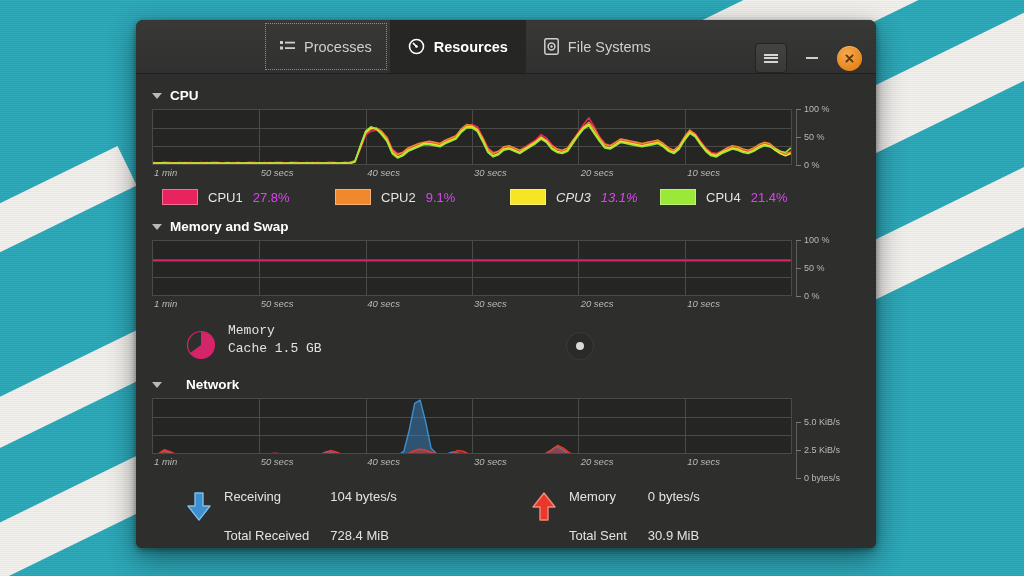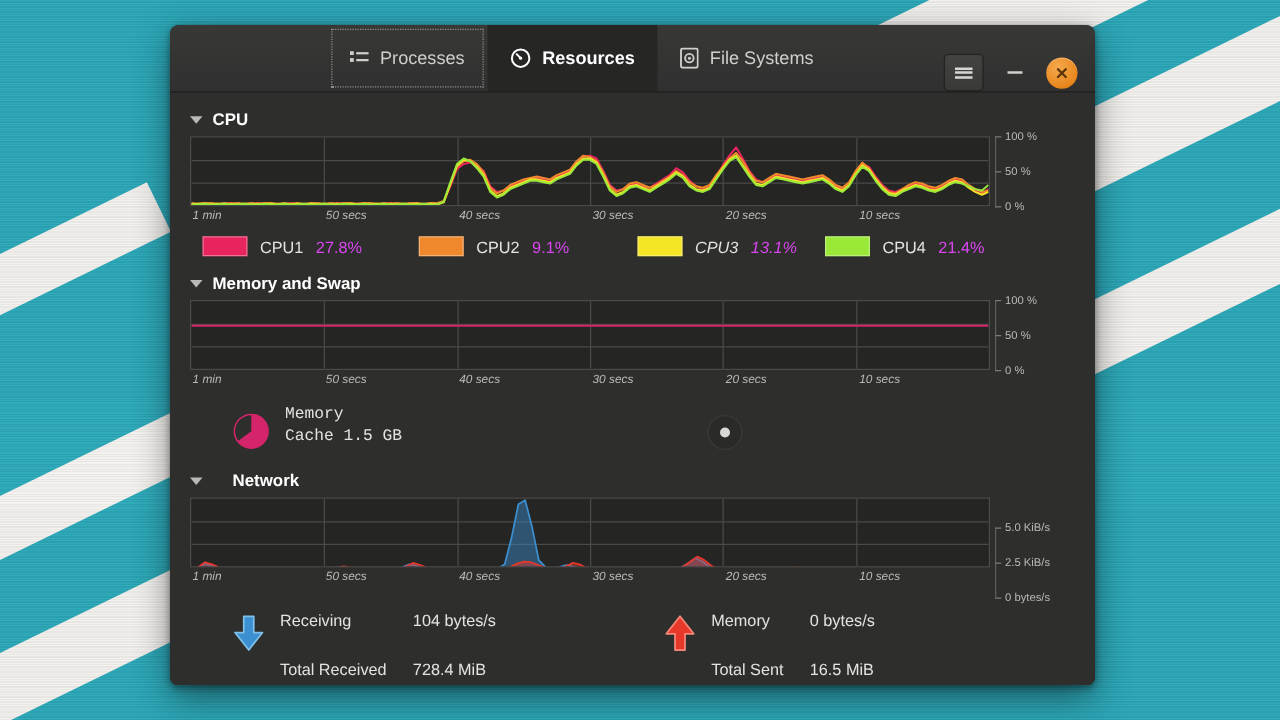--- a/index.html
+++ b/index.html
@@ -438,19 +438,19 @@
       <div class="net-block">
         <span class="arrow-icon">
           <svg width="26" height="30" viewBox="0 0 26 30">
             <path d="M13 1 L24 15 L17 15 L17 28 L9 28 L9 15 L2 15 Z" fill="#e8382a" stroke="#f58878" stroke-width="1.4" stroke-linejoin="round"></path>
           </svg>
         </span>
         <div class="net-table">
           <span>Memory</span>
           <span>0 bytes/s</span>
           <span>Total Sent</span>
-          <span>16.5 MiB</span>
+          <span>30.9 MiB</span>
         </div>
       </div>
     </div>
 
   </div>
 </div>
 
 </body></html>

